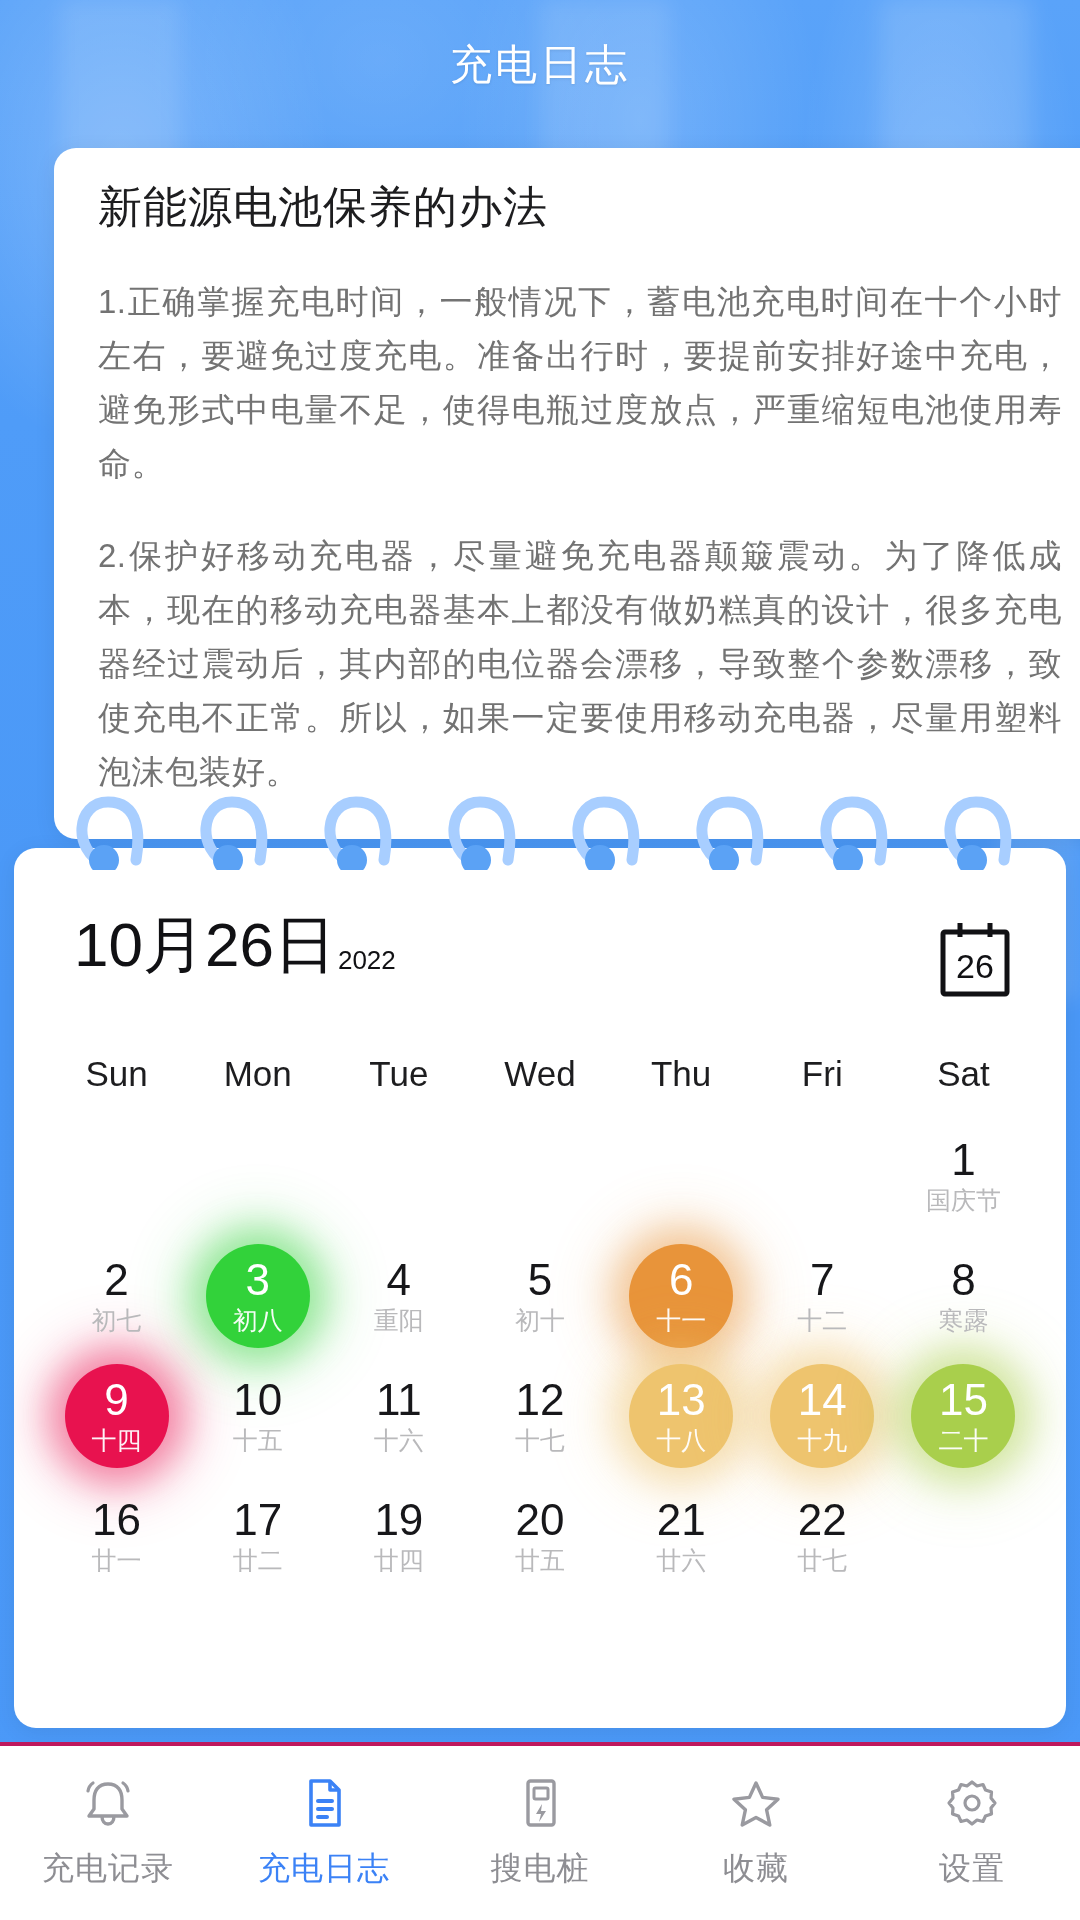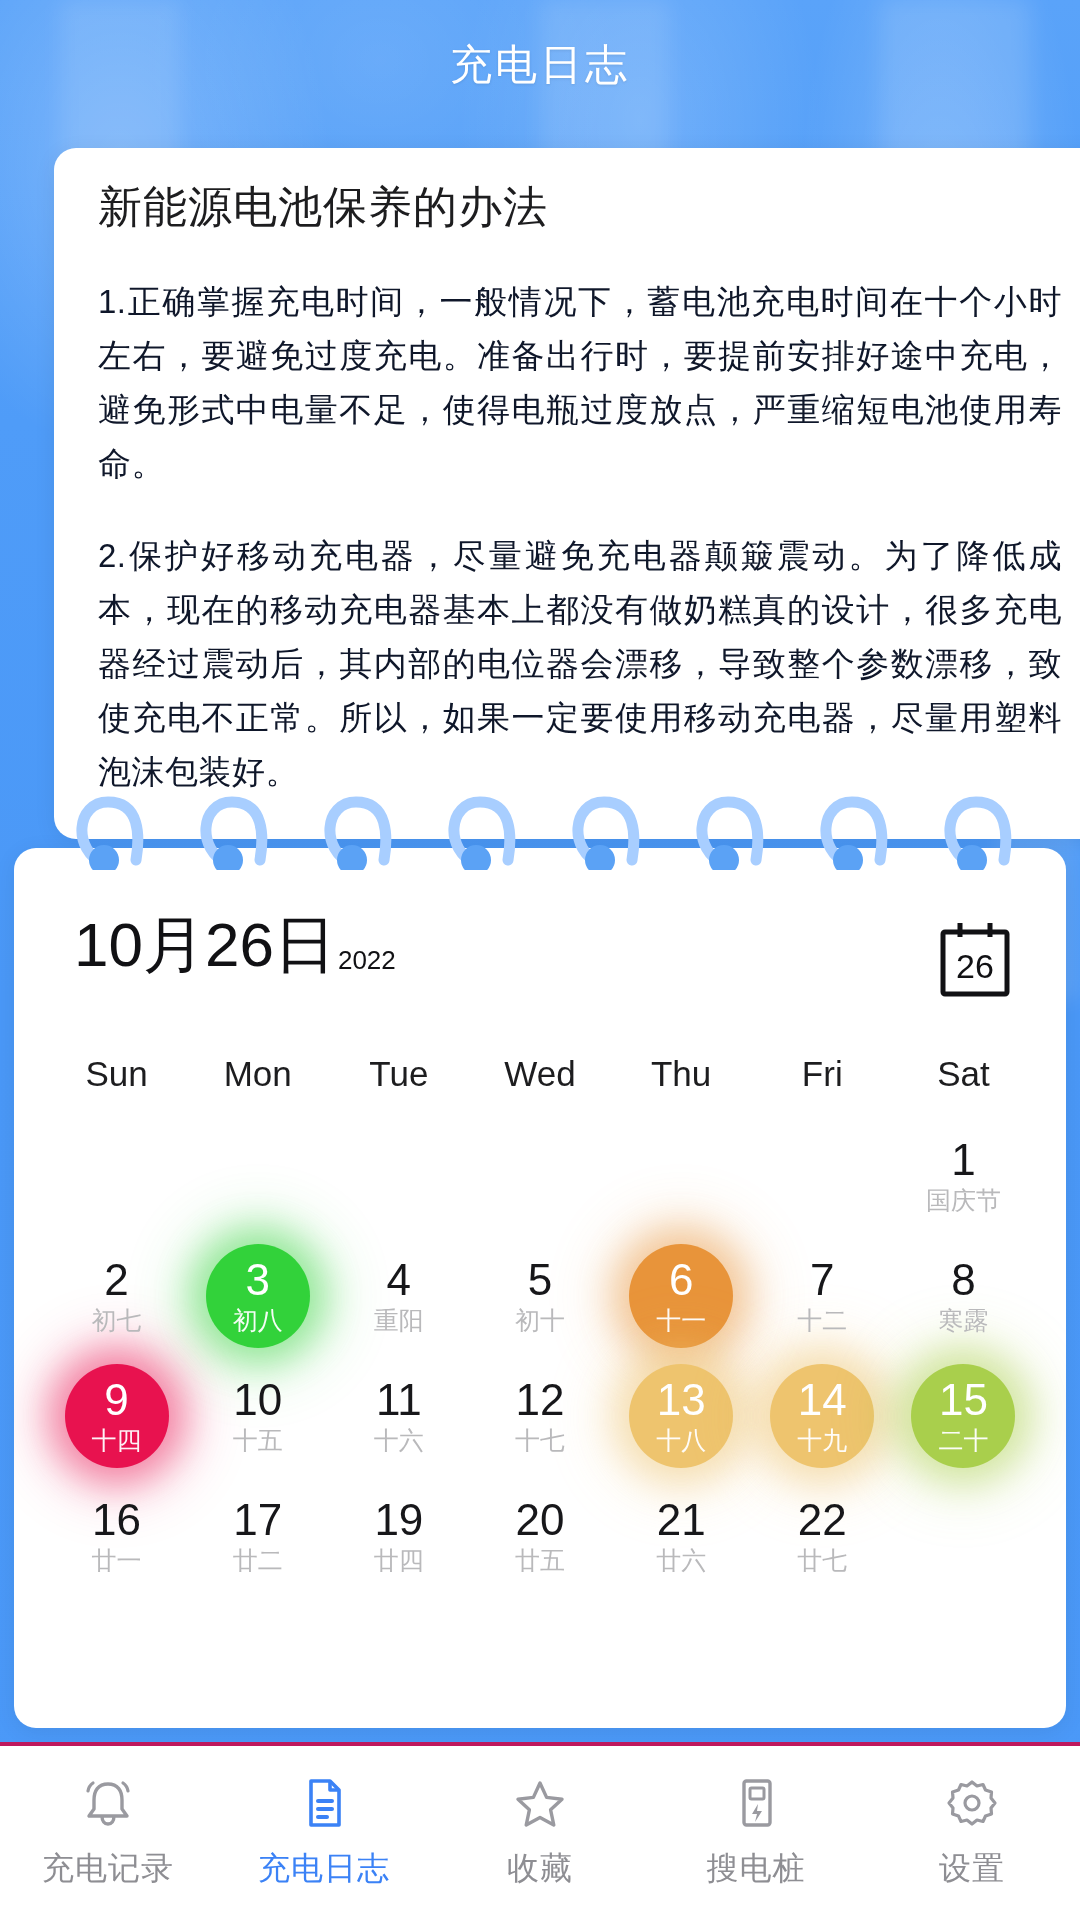--- a/index.html
+++ b/index.html
@@ -52,21 +52,21 @@
     padding: 30px 44px 40px 44px;
     box-shadow: 0 4px 22px rgba(0,0,0,.07);
     z-index: 4;
     margin-left: 40px;
   }
   .article-title {
     font-size: 44px; color: #1d1d1f; font-weight: 400;
     letter-spacing: 1px; margin-bottom: 38px;
   }
   .article-para {
-    font-size: 33px; line-height: 54px; color: #0f172a;
+    font-size: 33px; line-height: 54px; color: #737373;
     letter-spacing: .5px; text-align: justify;
   }
   .article-para + .article-para { margin-top: 38px; }
 
   
   .spiral-wrap {
     position: absolute; left: 14px; top: 790px; width: 1052px; height: 80px;
     z-index: 6; pointer-events: none;
   }
 
@@ -353,40 +353,40 @@
         <line x1="21" y1="34" x2="35" y2="34" stroke="#3b82f6" stroke-width="4" stroke-linecap="round"></line>
         <line x1="21" y1="42" x2="30" y2="42" stroke="#3b82f6" stroke-width="4" stroke-linecap="round"></line>
       </svg>
     </div>
     <div class="tab-label">充电日志</div>
   </div>
 
   <div class="tab">
     <div class="tab-icon">
       <svg width="54" height="56" viewBox="0 0 54 56">
-        <path d="M27 8 L33.6 22.4 L49 24.2 L37.6 34.8 L40.8 50 L27 42.4 L13.2 50 L16.4 34.8 L5 24.2 L20.4 22.4 Z" fill="none" stroke="#9a9aa0" stroke-width="3.4" stroke-linejoin="round"></path>
-      </svg>
-    </div>
-    <div class="tab-label">收藏</div>
-  </div>
-
-  <div class="tab">
-    <div class="tab-icon">
-      <svg width="54" height="56" viewBox="0 0 54 56">
         <rect x="15" y="6" width="26" height="44" rx="2.5" fill="none" stroke="#9a9aa0" stroke-width="3.4"></rect>
         <rect x="21" y="13" width="14" height="11" rx="1.5" fill="none" stroke="#9a9aa0" stroke-width="3"></rect>
         <path d="M29 29 L23 39 L28 39 L26 47 L33 36 L28 36 Z" fill="#9a9aa0"></path>
       </svg>
     </div>
     <div class="tab-label">搜电桩</div>
   </div>
 
   <div class="tab">
     <div class="tab-icon">
       <svg width="54" height="56" viewBox="0 0 54 56">
+        <path d="M27 8 L33.6 22.4 L49 24.2 L37.6 34.8 L40.8 50 L27 42.4 L13.2 50 L16.4 34.8 L5 24.2 L20.4 22.4 Z" fill="none" stroke="#9a9aa0" stroke-width="3.4" stroke-linejoin="round"></path>
+      </svg>
+    </div>
+    <div class="tab-label">收藏</div>
+  </div>
+
+  <div class="tab">
+    <div class="tab-icon">
+      <svg width="54" height="56" viewBox="0 0 54 56">
         <path d="M27 7 L32 11 L38 9.5 L40.5 15 L46.5 17 L46 23 L50 28 L46 33 L46.5 39 L40.5 41 L38 46.5 L32 45 L27 49 L22 45 L16 46.5 L13.5 41 L7.5 39 L8 33 L4 28 L8 23 L7.5 17 L13.5 15 L16 9.5 L22 11 Z" fill="none" stroke="#9a9aa0" stroke-width="3.2" stroke-linejoin="round"></path>
         <circle cx="27" cy="28" r="7" fill="none" stroke="#9a9aa0" stroke-width="3.2"></circle>
       </svg>
     </div>
     <div class="tab-label">设置</div>
   </div>
 
 </div>
 
 </body></html>

